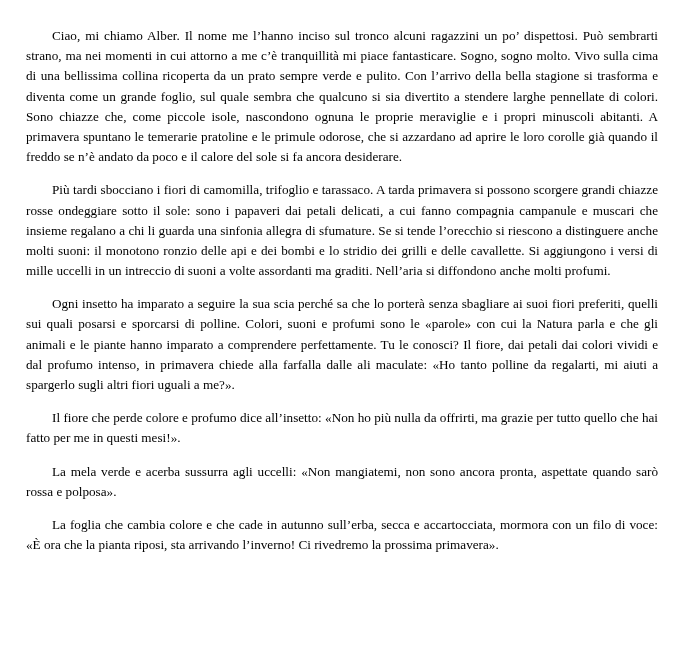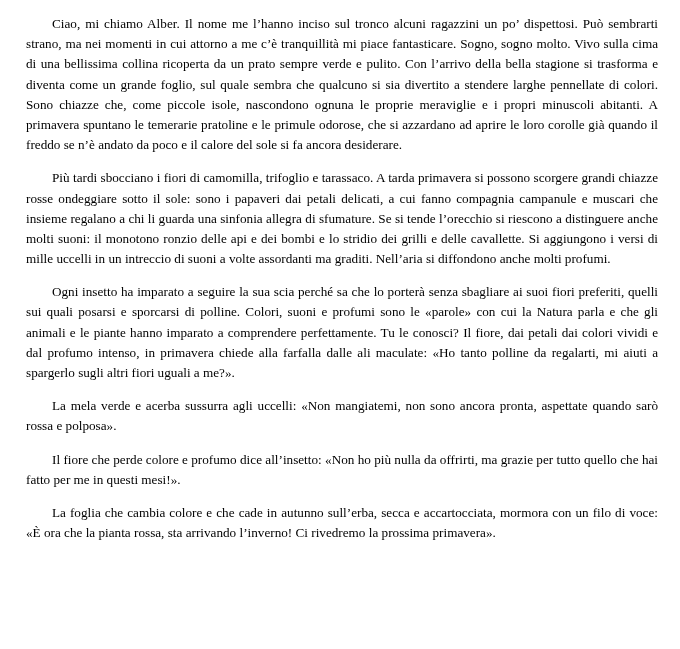--- a/index.html
+++ b/index.html
@@ -14,35 +14,35 @@
     color: #000000;
     overflow: hidden;
   }
   .page {
     box-sizing: border-box;
     width: 680px;
     height: 649px;
     padding: 14px 22px 0 26px;
   }
   .para {
-    margin: 0 0 13px 0;
+    margin: 12px 0 13px 0;
     font-size: 13.2px;
     line-height: 1.53;
     text-align: justify;
     text-justify: inter-word;
     text-indent: 26px;
     hyphens: none;
   }
   .para:last-child {
     margin-bottom: 0;
   }
 </style>
 </head>
 <body>
 
 <div class="page">
   <p class="para">Ciao, mi chiamo Alber. Il nome me l’hanno inciso sul tronco alcuni ragazzini un po’ dispettosi. Può sembrarti strano, ma nei momenti in cui attorno a me c’è tranquillità mi piace fantasticare. Sogno, sogno molto. Vivo sulla cima di una bellissima collina ricoperta da un prato sempre verde e pulito. Con l’arrivo della bella stagione si trasforma e diventa come un grande foglio, sul quale sembra che qualcuno si sia divertito a stendere larghe pennellate di colori. Sono chiazze che, come piccole isole, nascondono ognuna le proprie meraviglie e i propri minuscoli abitanti. A primavera spuntano le temerarie pratoline e le primule odorose, che si azzardano ad aprire le loro corolle già quando il freddo se n’è andato da poco e il calore del sole si fa ancora desiderare.</p>
   <p class="para">Più tardi sbocciano i fiori di camomilla, trifoglio e tarassaco. A tarda primavera si possono scorgere grandi chiazze rosse ondeggiare sotto il sole: sono i papaveri dai petali delicati, a cui fanno compagnia campanule e muscari che insieme regalano a chi li guarda una sinfonia allegra di sfumature. Se si tende l’orecchio si riescono a distinguere anche molti suoni: il monotono ronzio delle api e dei bombi e lo stridio dei grilli e delle cavallette. Si aggiungono i versi di mille uccelli in un intreccio di suoni a volte assordanti ma graditi. Nell’aria si diffondono anche molti profumi.</p>
   <p class="para">Ogni insetto ha imparato a seguire la sua scia perché sa che lo porterà senza sbagliare ai suoi fiori preferiti, quelli sui quali posarsi e sporcarsi di polline. Colori, suoni e profumi sono le «parole» con cui la Natura parla e che gli animali e le piante hanno imparato a comprendere perfettamente. Tu le conosci? Il fiore, dai petali dai colori vividi e dal profumo intenso, in primavera chiede alla farfalla dalle ali maculate: «Ho tanto polline da regalarti, mi aiuti a spargerlo sugli altri fiori uguali a me?».</p>
+  <p class="para">Il fiore che perde colore e profumo dice all’insetto: «Non ho più nulla da offrirti, ma grazie per tutto quello che hai fatto per me in questi mesi!».</p>
   <p class="para">La mela verde e acerba sussurra agli uccelli: «Non mangiatemi, non sono ancora pronta, aspettate quando sarò rossa e polposa».</p>
-  <p class="para">Il fiore che perde colore e profumo dice all’insetto: «Non ho più nulla da offrirti, ma grazie per tutto quello che hai fatto per me in questi mesi!».</p>
-  <p class="para">La foglia che cambia colore e che cade in autunno sull’erba, secca e accartocciata, mormora con un filo di voce: «È ora che la pianta rossa, sta arrivando l’inverno! Ci rivedremo la prossima primavera».</p>
+  <p class="para">La foglia che cambia colore e che cade in autunno sull’erba, secca e accartocciata, mormora con un filo di voce: «È ora che la pianta riposi, sta arrivando l’inverno! Ci rivedremo la prossima primavera».</p>
 </div>
 
 </body></html>

